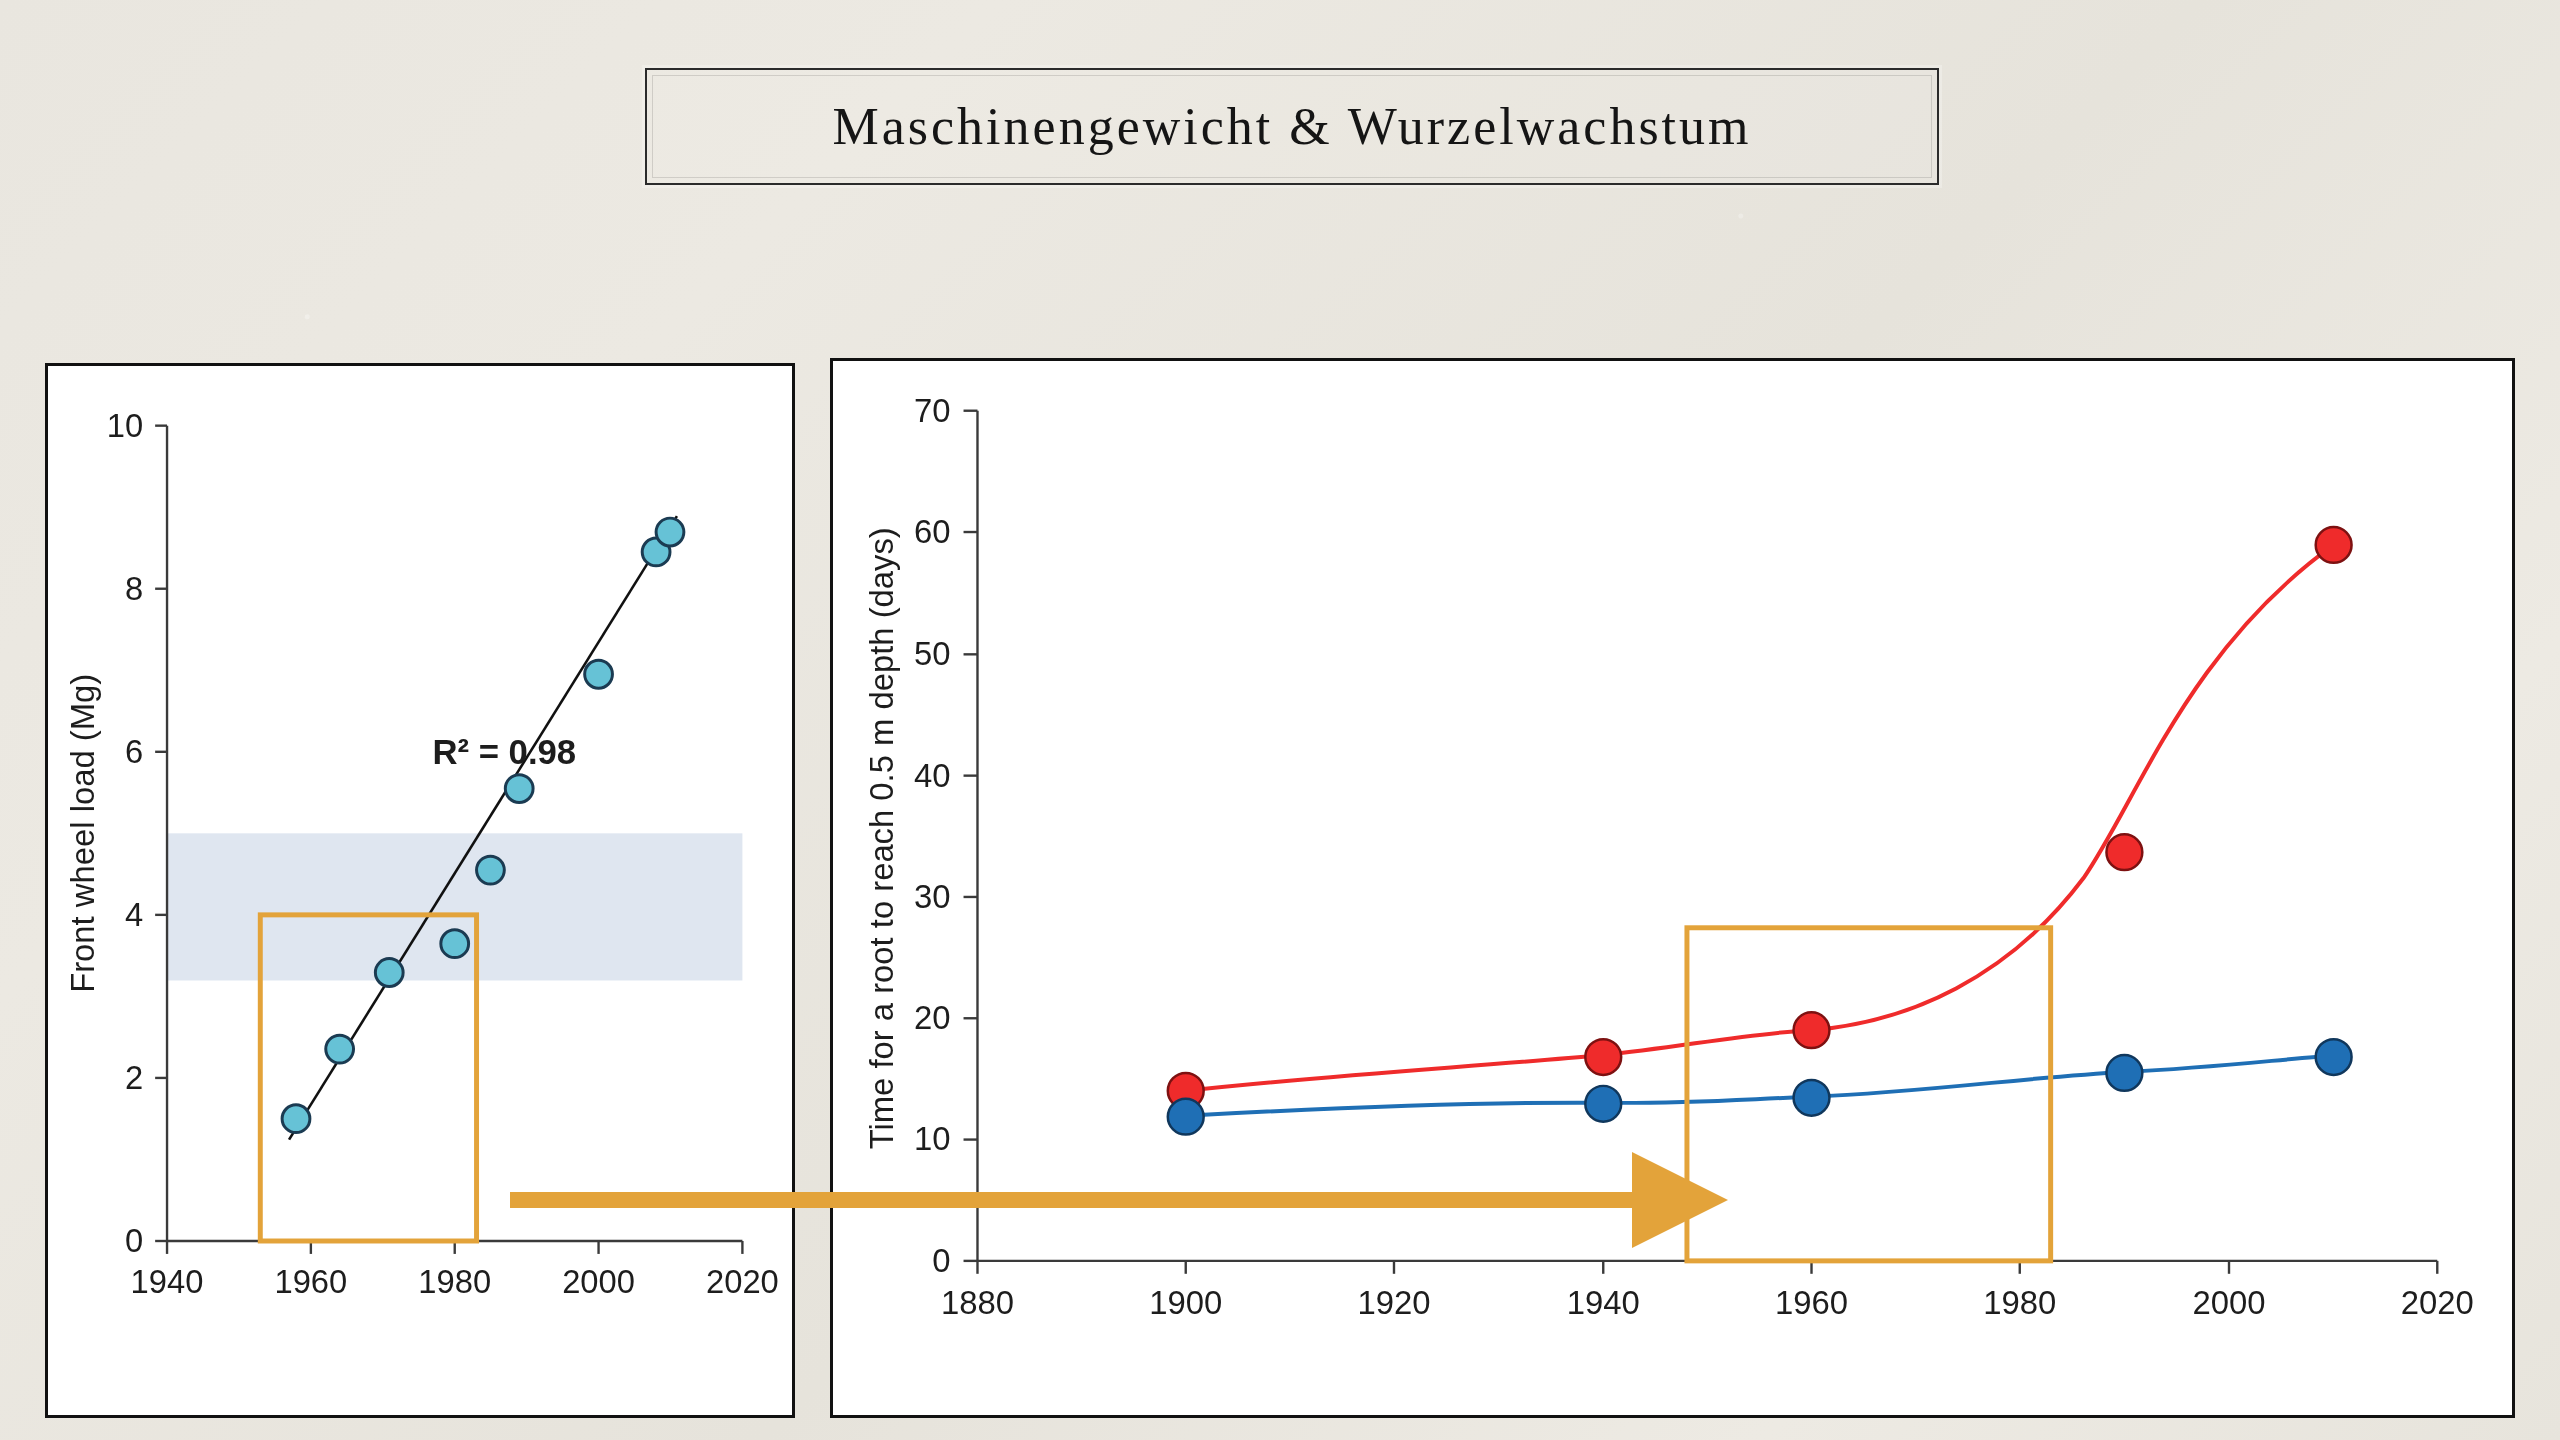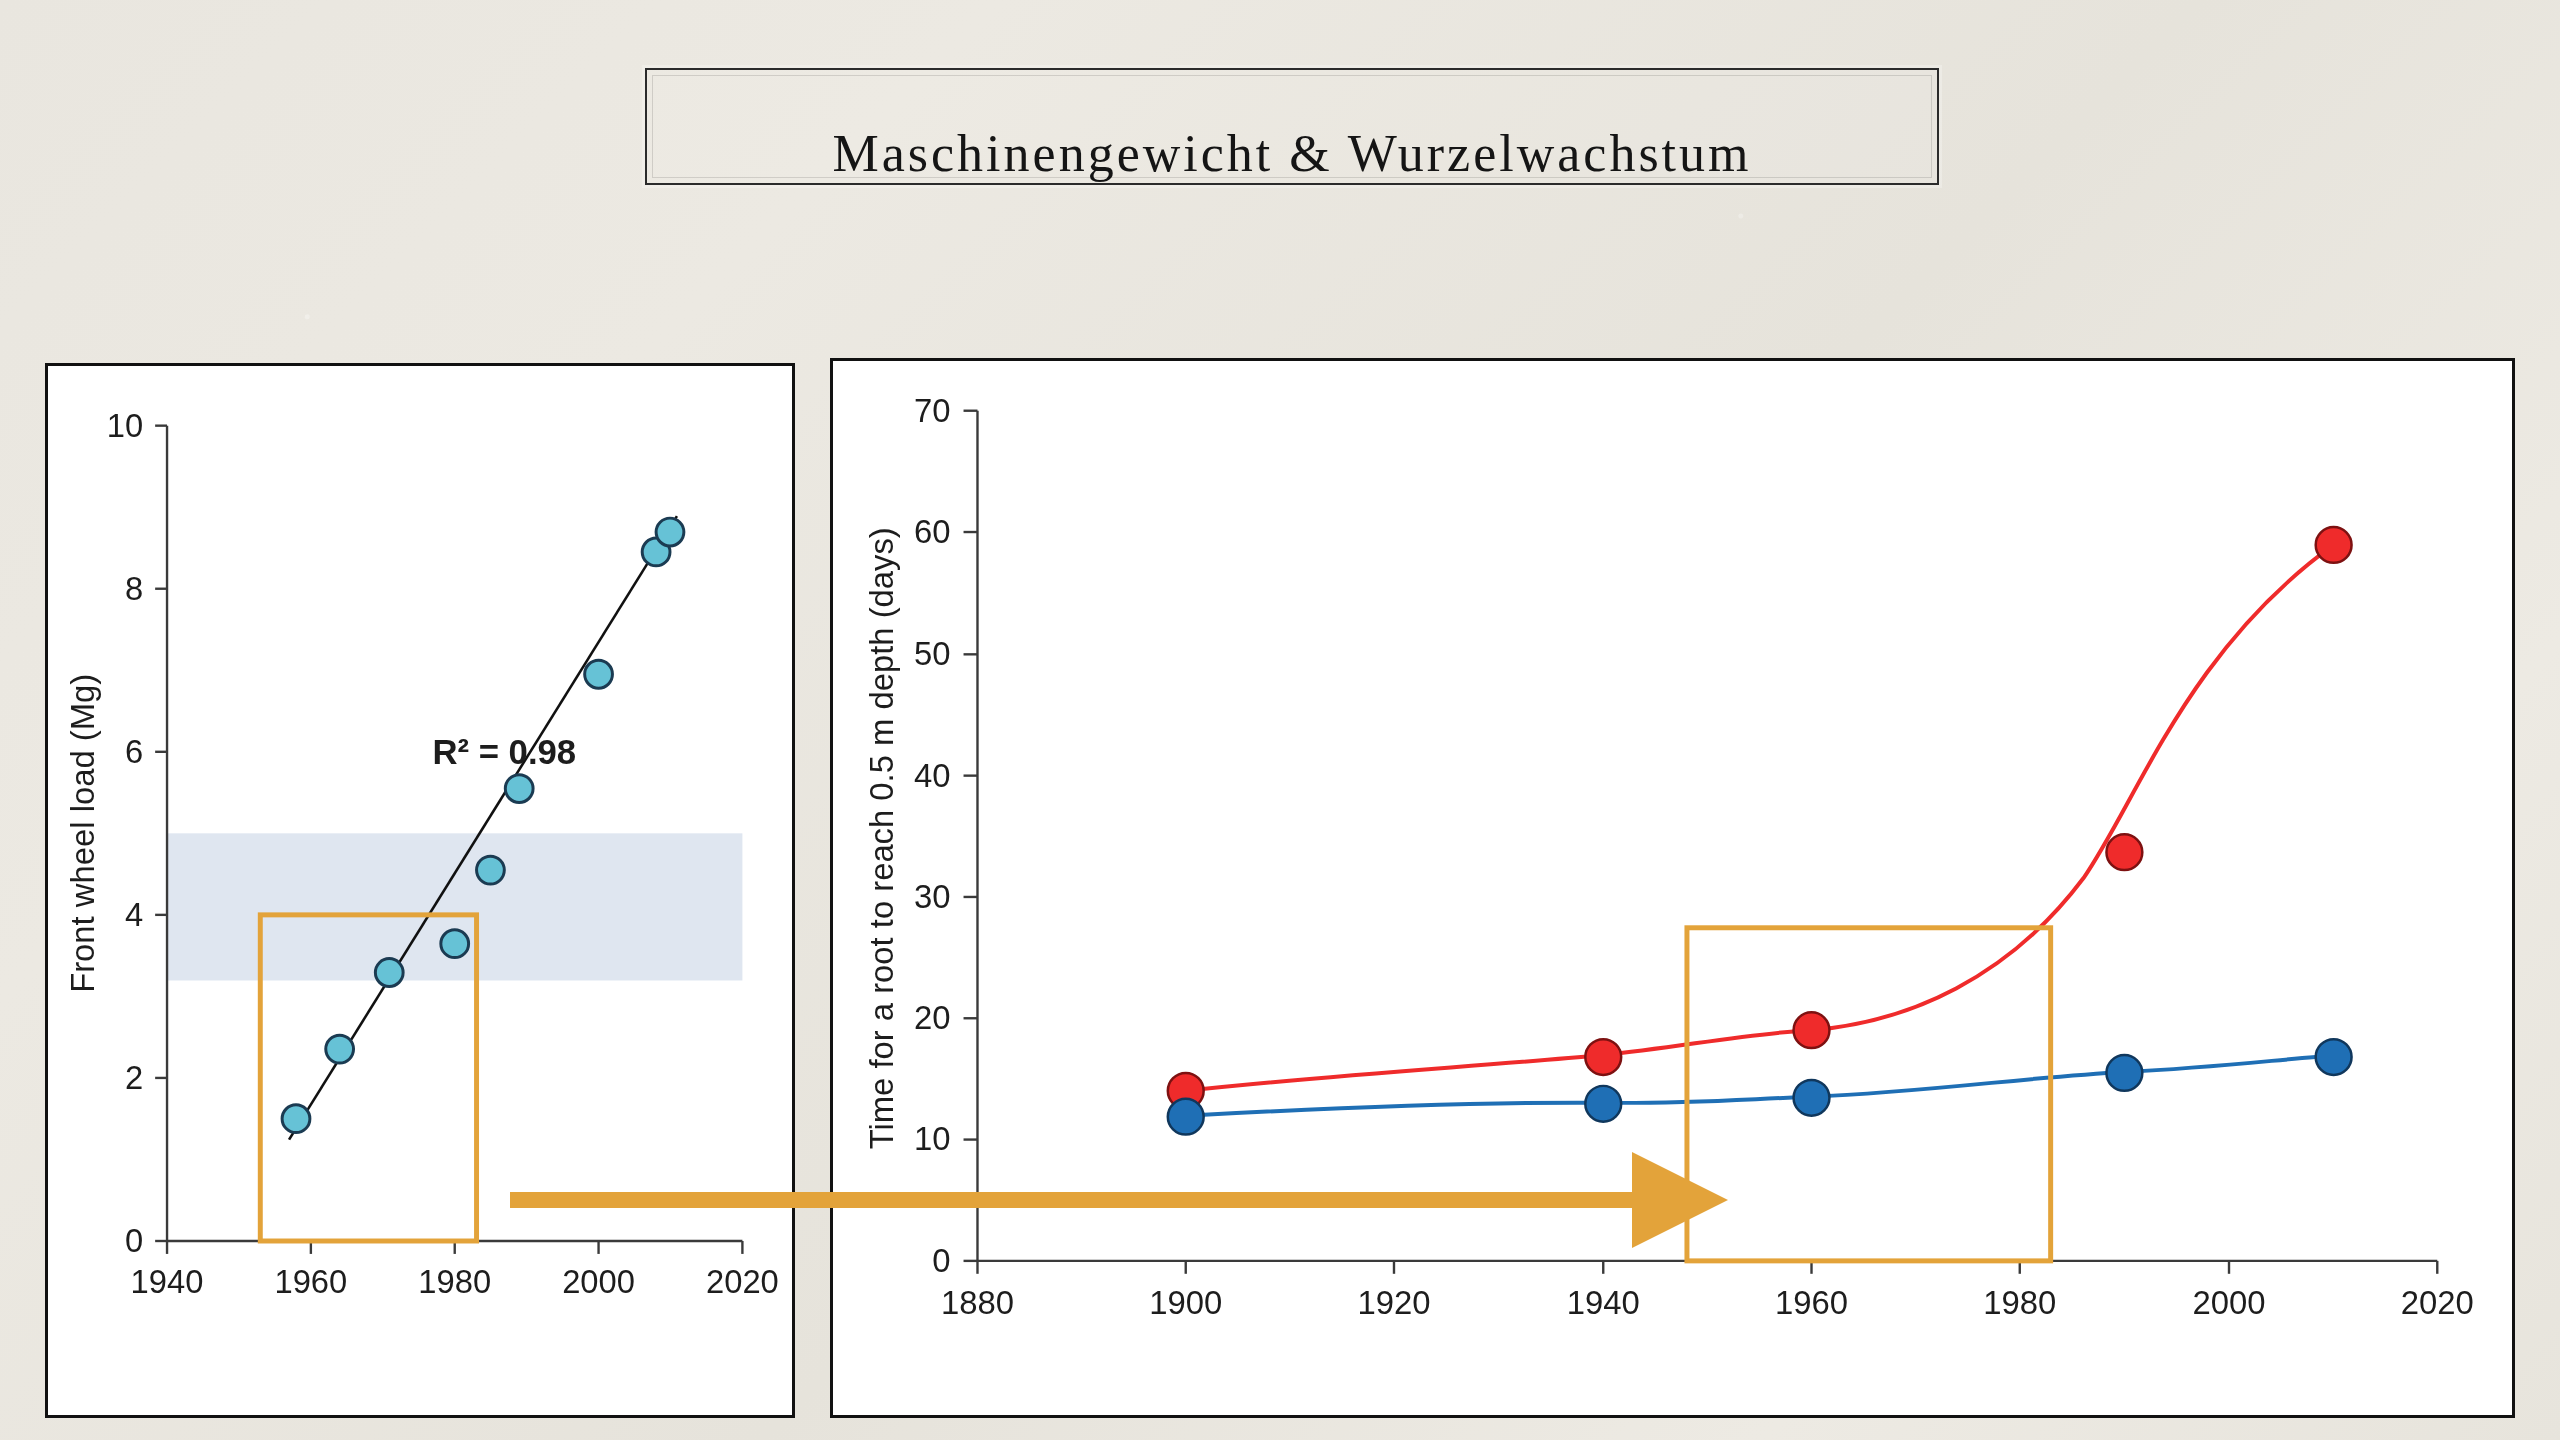--- a/index.html
+++ b/index.html
@@ -32,21 +32,21 @@
   
   .title-box {
     position: absolute;
     left: 645px;
     top: 68px;
     width: 1290px;
     height: 113px;
     border: 2px solid #2b2b2b;
     box-shadow: 0 0 0 3px rgba(255,255,255,0.25);
     display: flex;
-    align-items: flex-end;
+    align-items: center;
     justify-content: center;
     background: rgba(255,255,255,0.06);
   }
   .title-box::after{
     content:"";
     position:absolute;
     inset:5px;
     border:1px solid rgba(0,0,0,0.12);
     pointer-events:none;
   }

